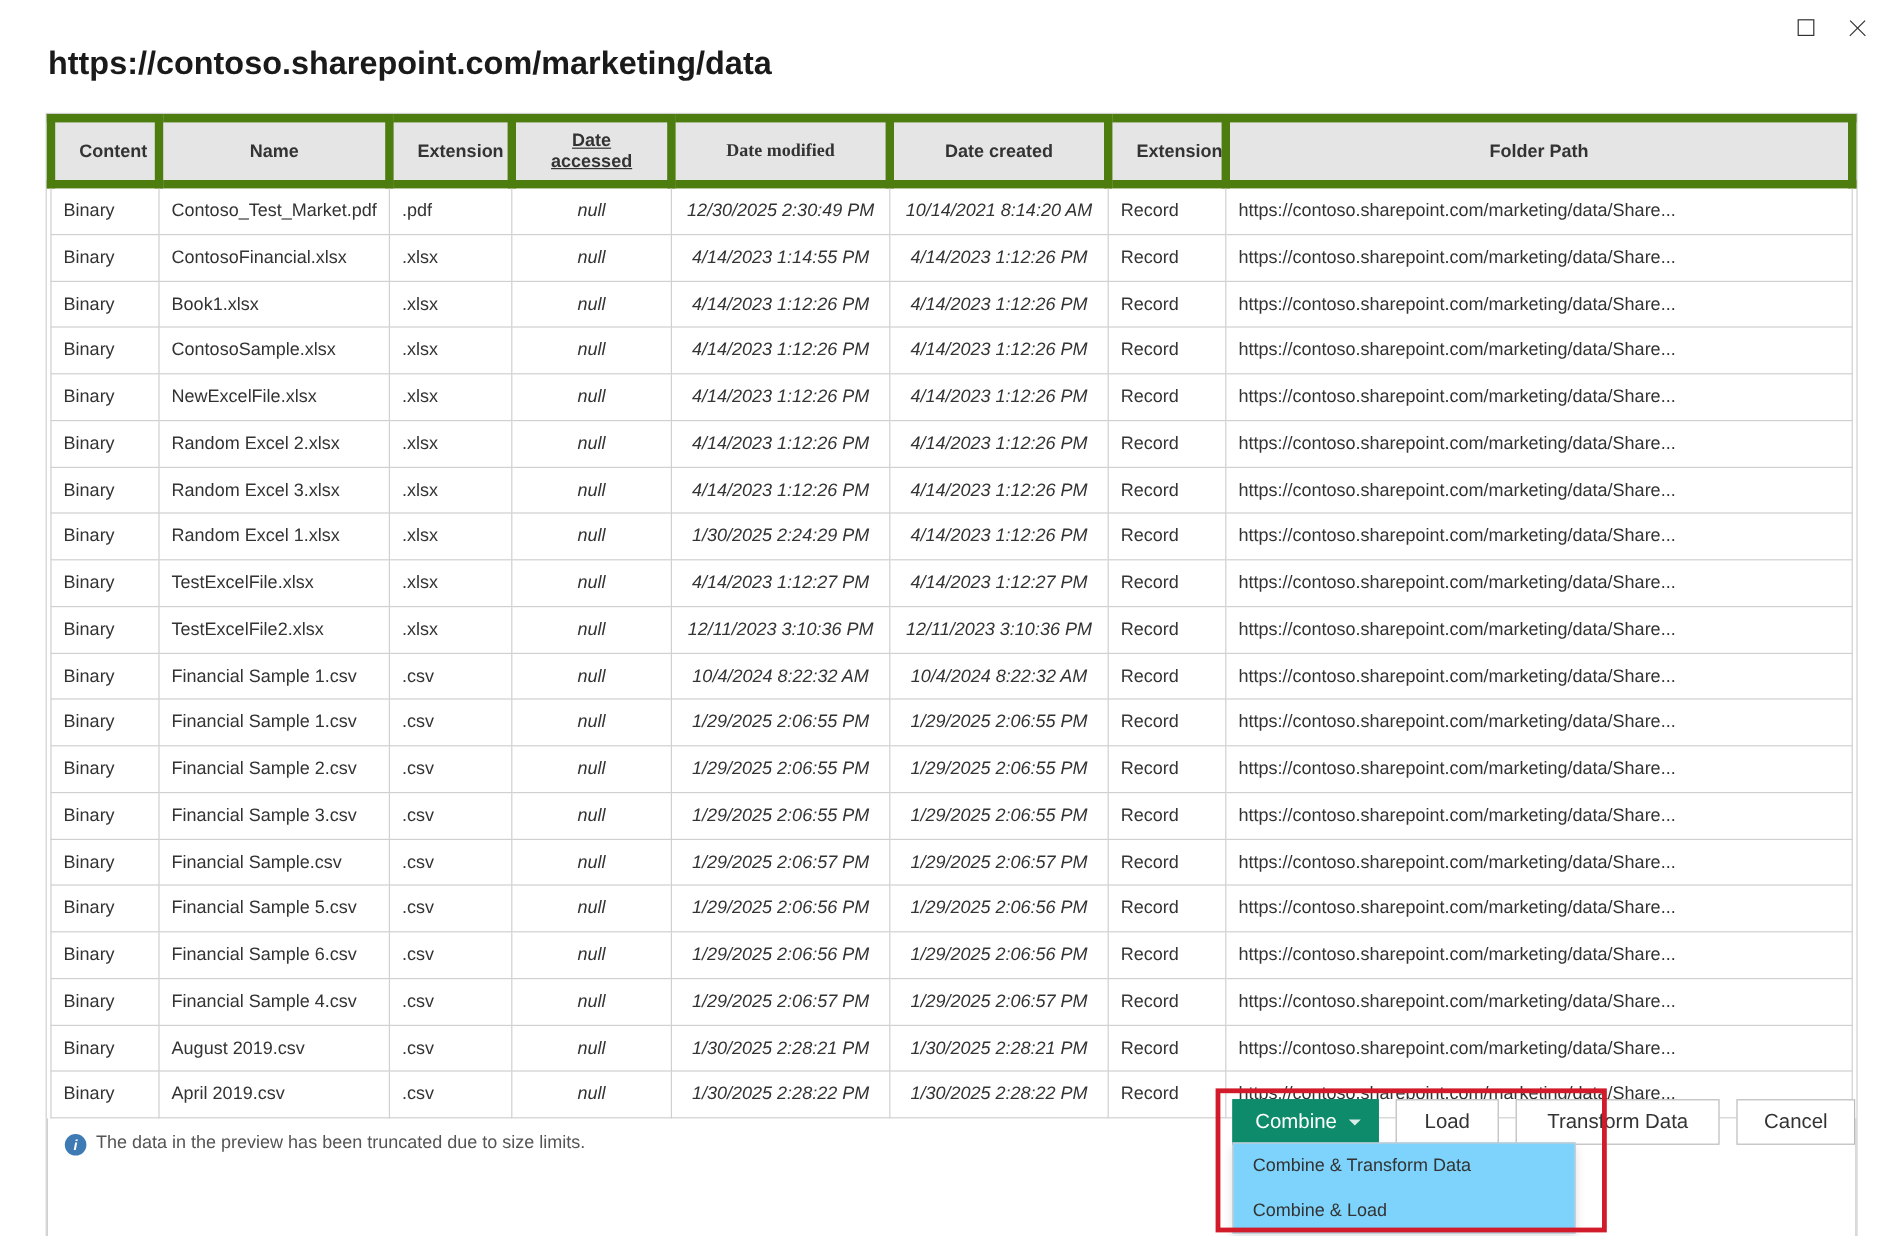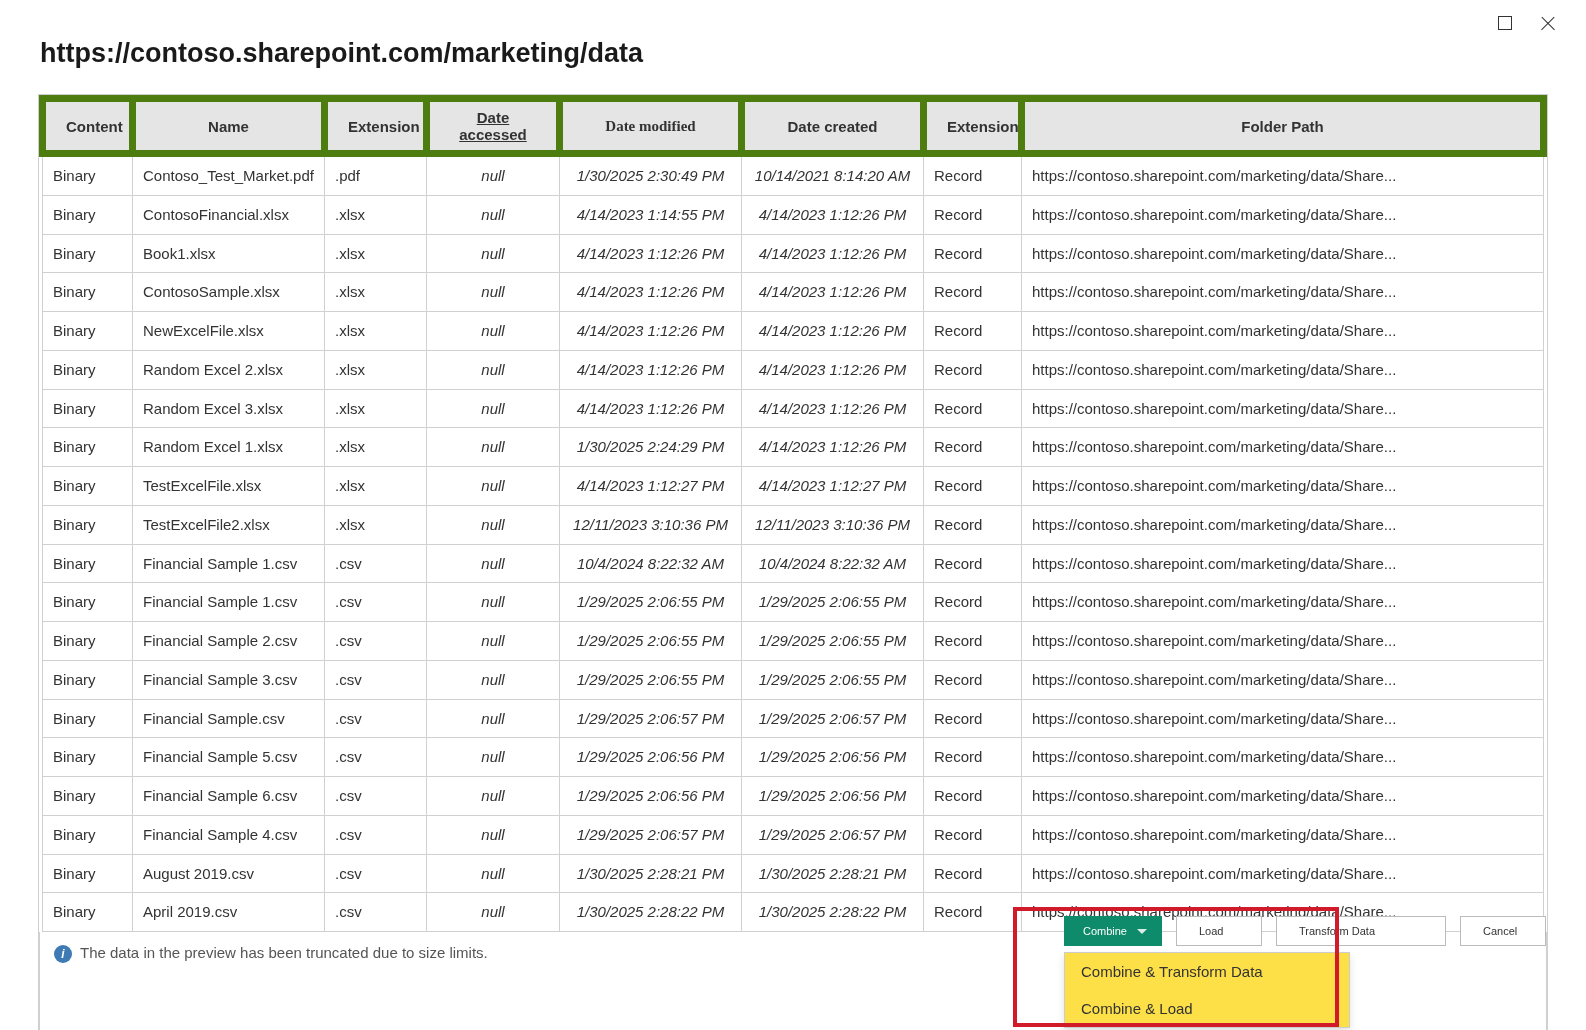--- a/index.html
+++ b/index.html
@@ -125,24 +125,24 @@
     top: 916px;
     right: 40px;
     display: flex;
     gap: 14px;
     align-items: flex-start;
   }
   .btn {
     padding: 8px 22px;
     border: 1px solid #bbb;
     background: #fff;
-    font-size: 11px;
+    font-size: 17px;
     cursor: pointer;
     min-width: 86px;
-    text-align: left;
+    text-align: center;
   }
   .btn-primary {
     background: #0d8b6a;
     border-color: #0d8b6a;
     color: #fff;
     display: flex;
     align-items: center;
     gap: 10px;
     padding: 8px 14px 8px 18px;
   }
@@ -152,21 +152,21 @@
     border-right: 5px solid transparent;
     border-top: 5px solid rgba(255,255,255,0.85);
   }
   .combine-group {
     position: relative;
   }
   .combine-menu {
     position: absolute;
     top: 36px;
     left: 0;
-    background: #fde047;
+    background: #7dd3fc;
     border: 1px solid #ccc;
     box-shadow: 0 4px 8px rgba(0,0,0,0.12);
     z-index: 5;
     width: 286px;
   }
   .combine-menu .mitem {
     padding: 10px 16px;
     font-size: 15px;
     cursor: pointer;
   }
@@ -206,21 +206,21 @@
           <th class="col-attr">Extension</th>
           <th class="col-folder">Folder Path</th>
         </tr>
       </thead>
       <tbody id="tbody">
           <tr>
             <td class="left">Binary</td>
             <td class="left">Contoso_Test_Market.pdf</td>
             <td class="left">.pdf</td>
             <td class="right italic">null</td>
-            <td class="right italic">1/30/2025 2:30:49 PM</td>
+            <td class="right italic">12/30/2025 2:30:49 PM</td>
             <td class="right italic">10/14/2021 8:14:20 AM</td>
             <td class="left">Record</td>
             <td class="left">https://contoso.sharepoint.com/marketing/data/Share...</td>
           </tr>
           <tr>
             <td class="left">Binary</td>
             <td class="left">ContosoFinancial.xlsx</td>
             <td class="left">.xlsx</td>
             <td class="right italic">null</td>
             <td class="right italic">4/14/2023 1:14:55 PM</td>

